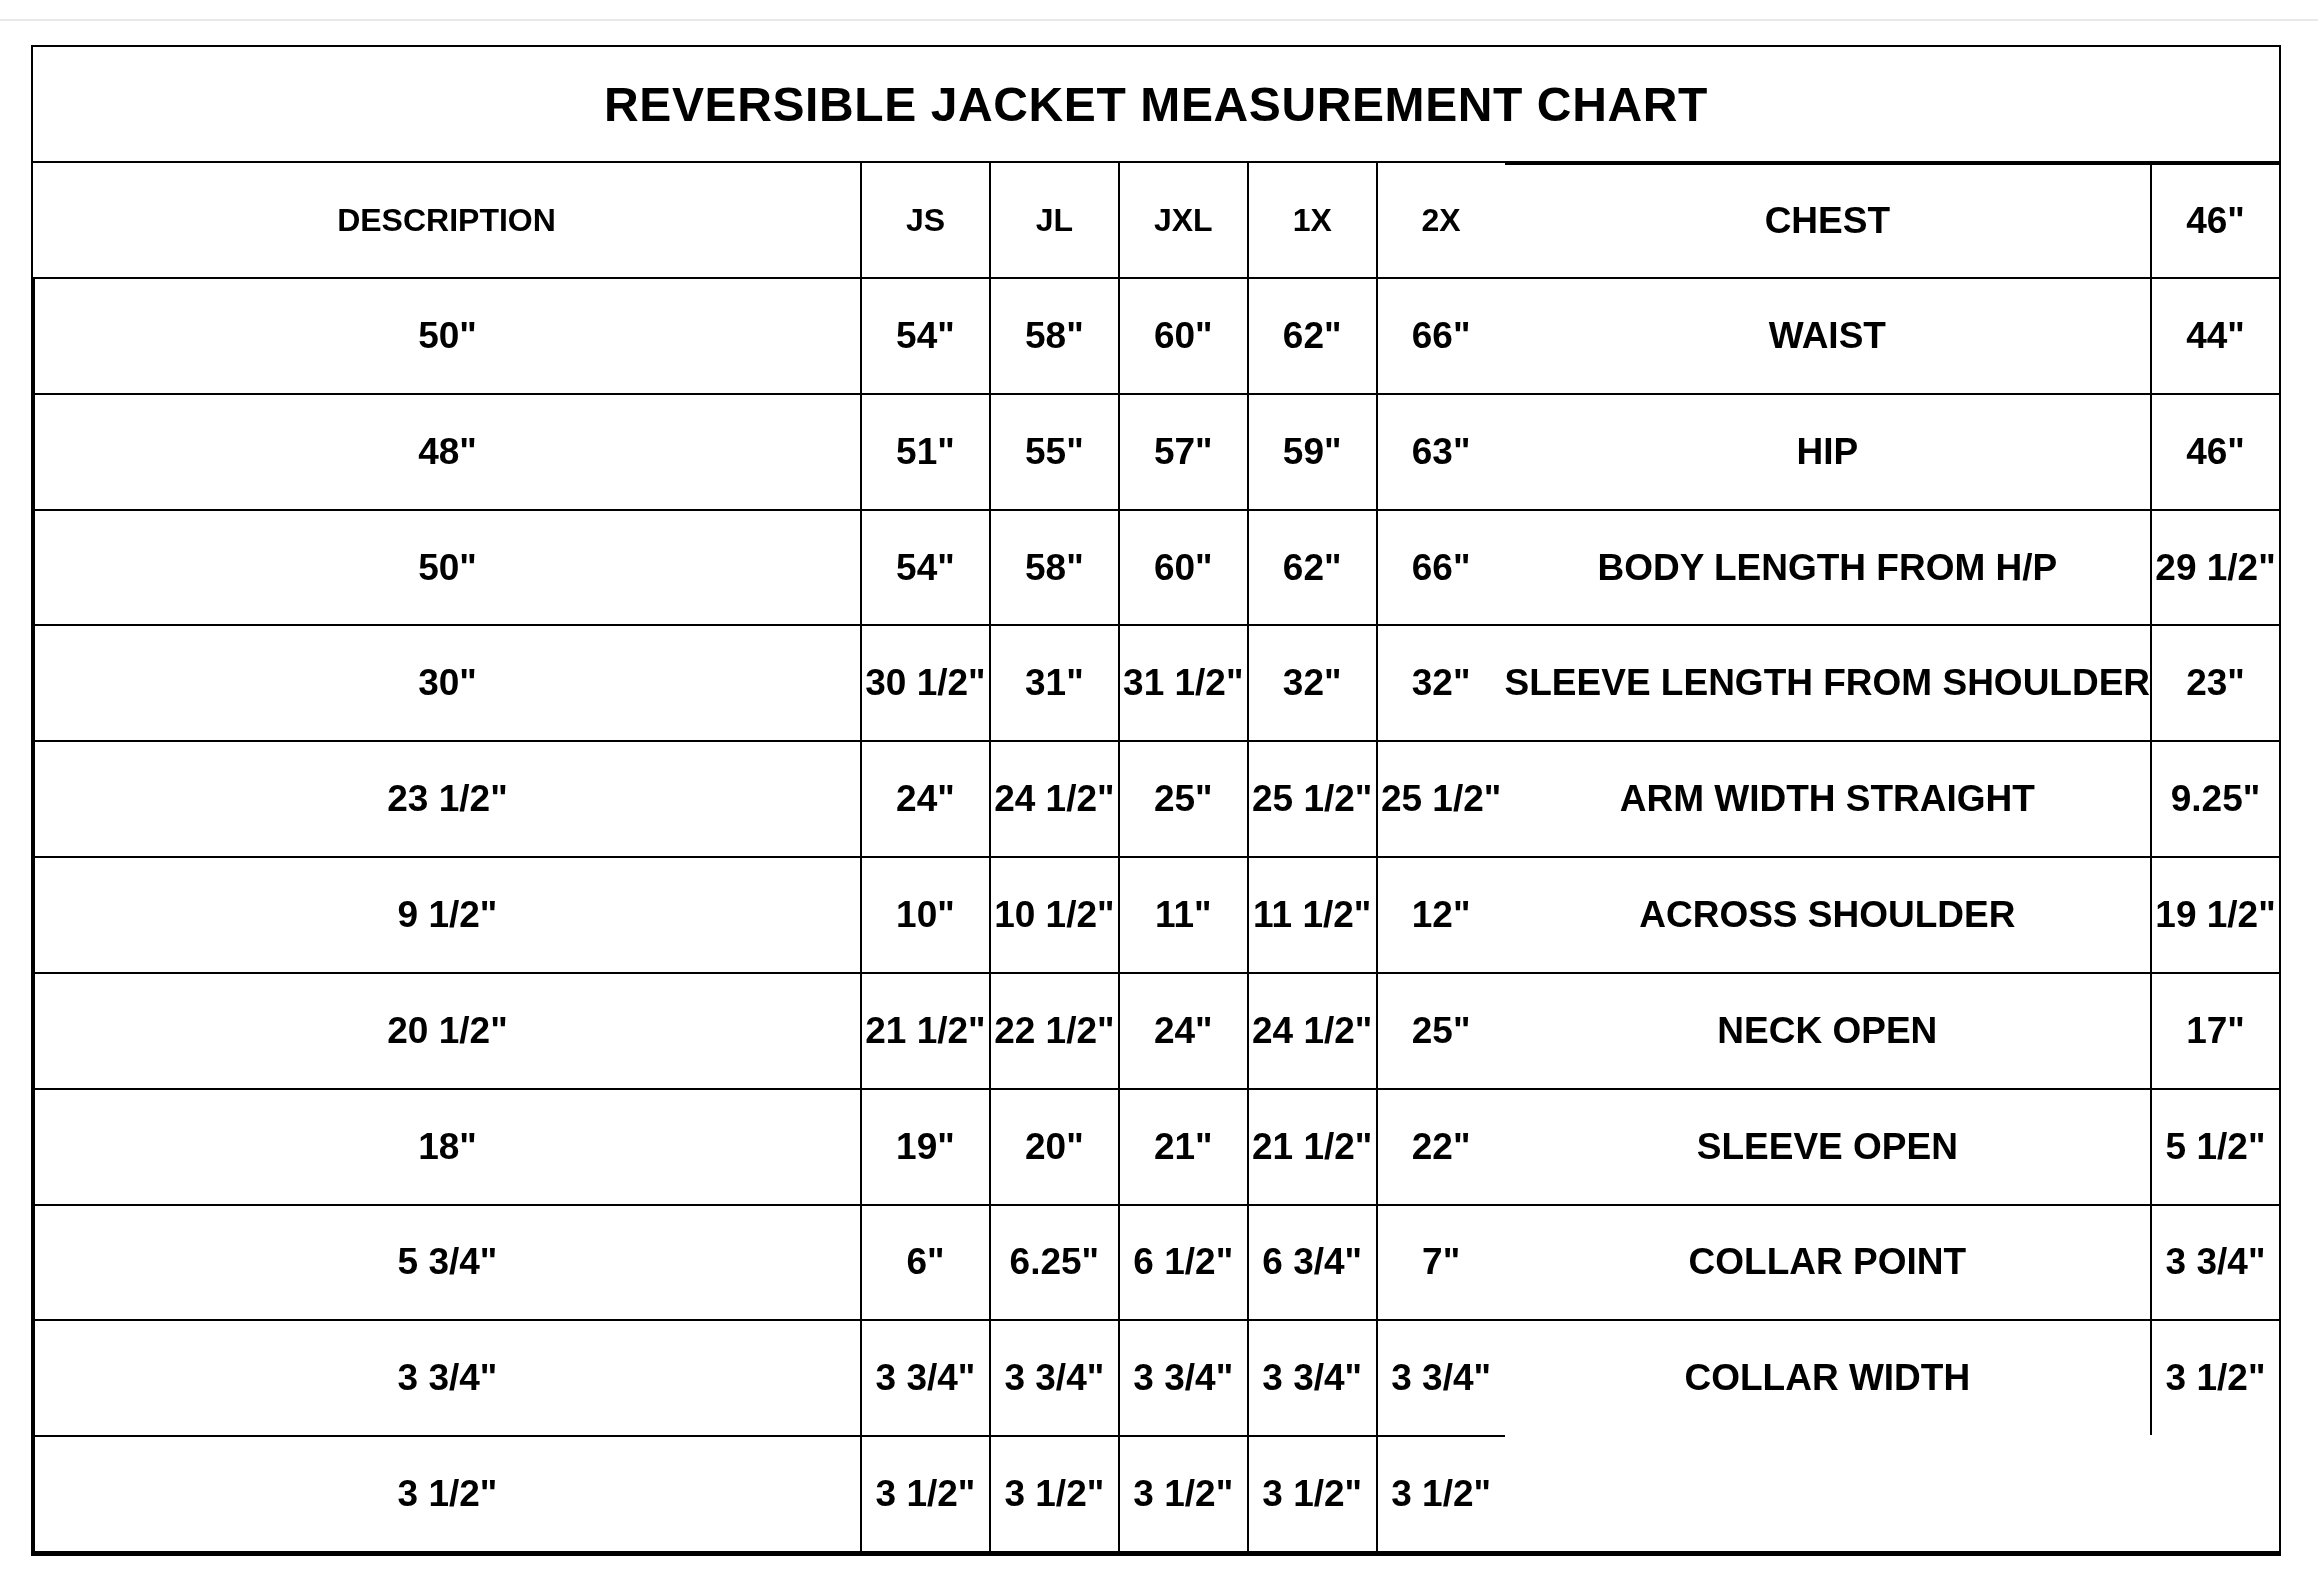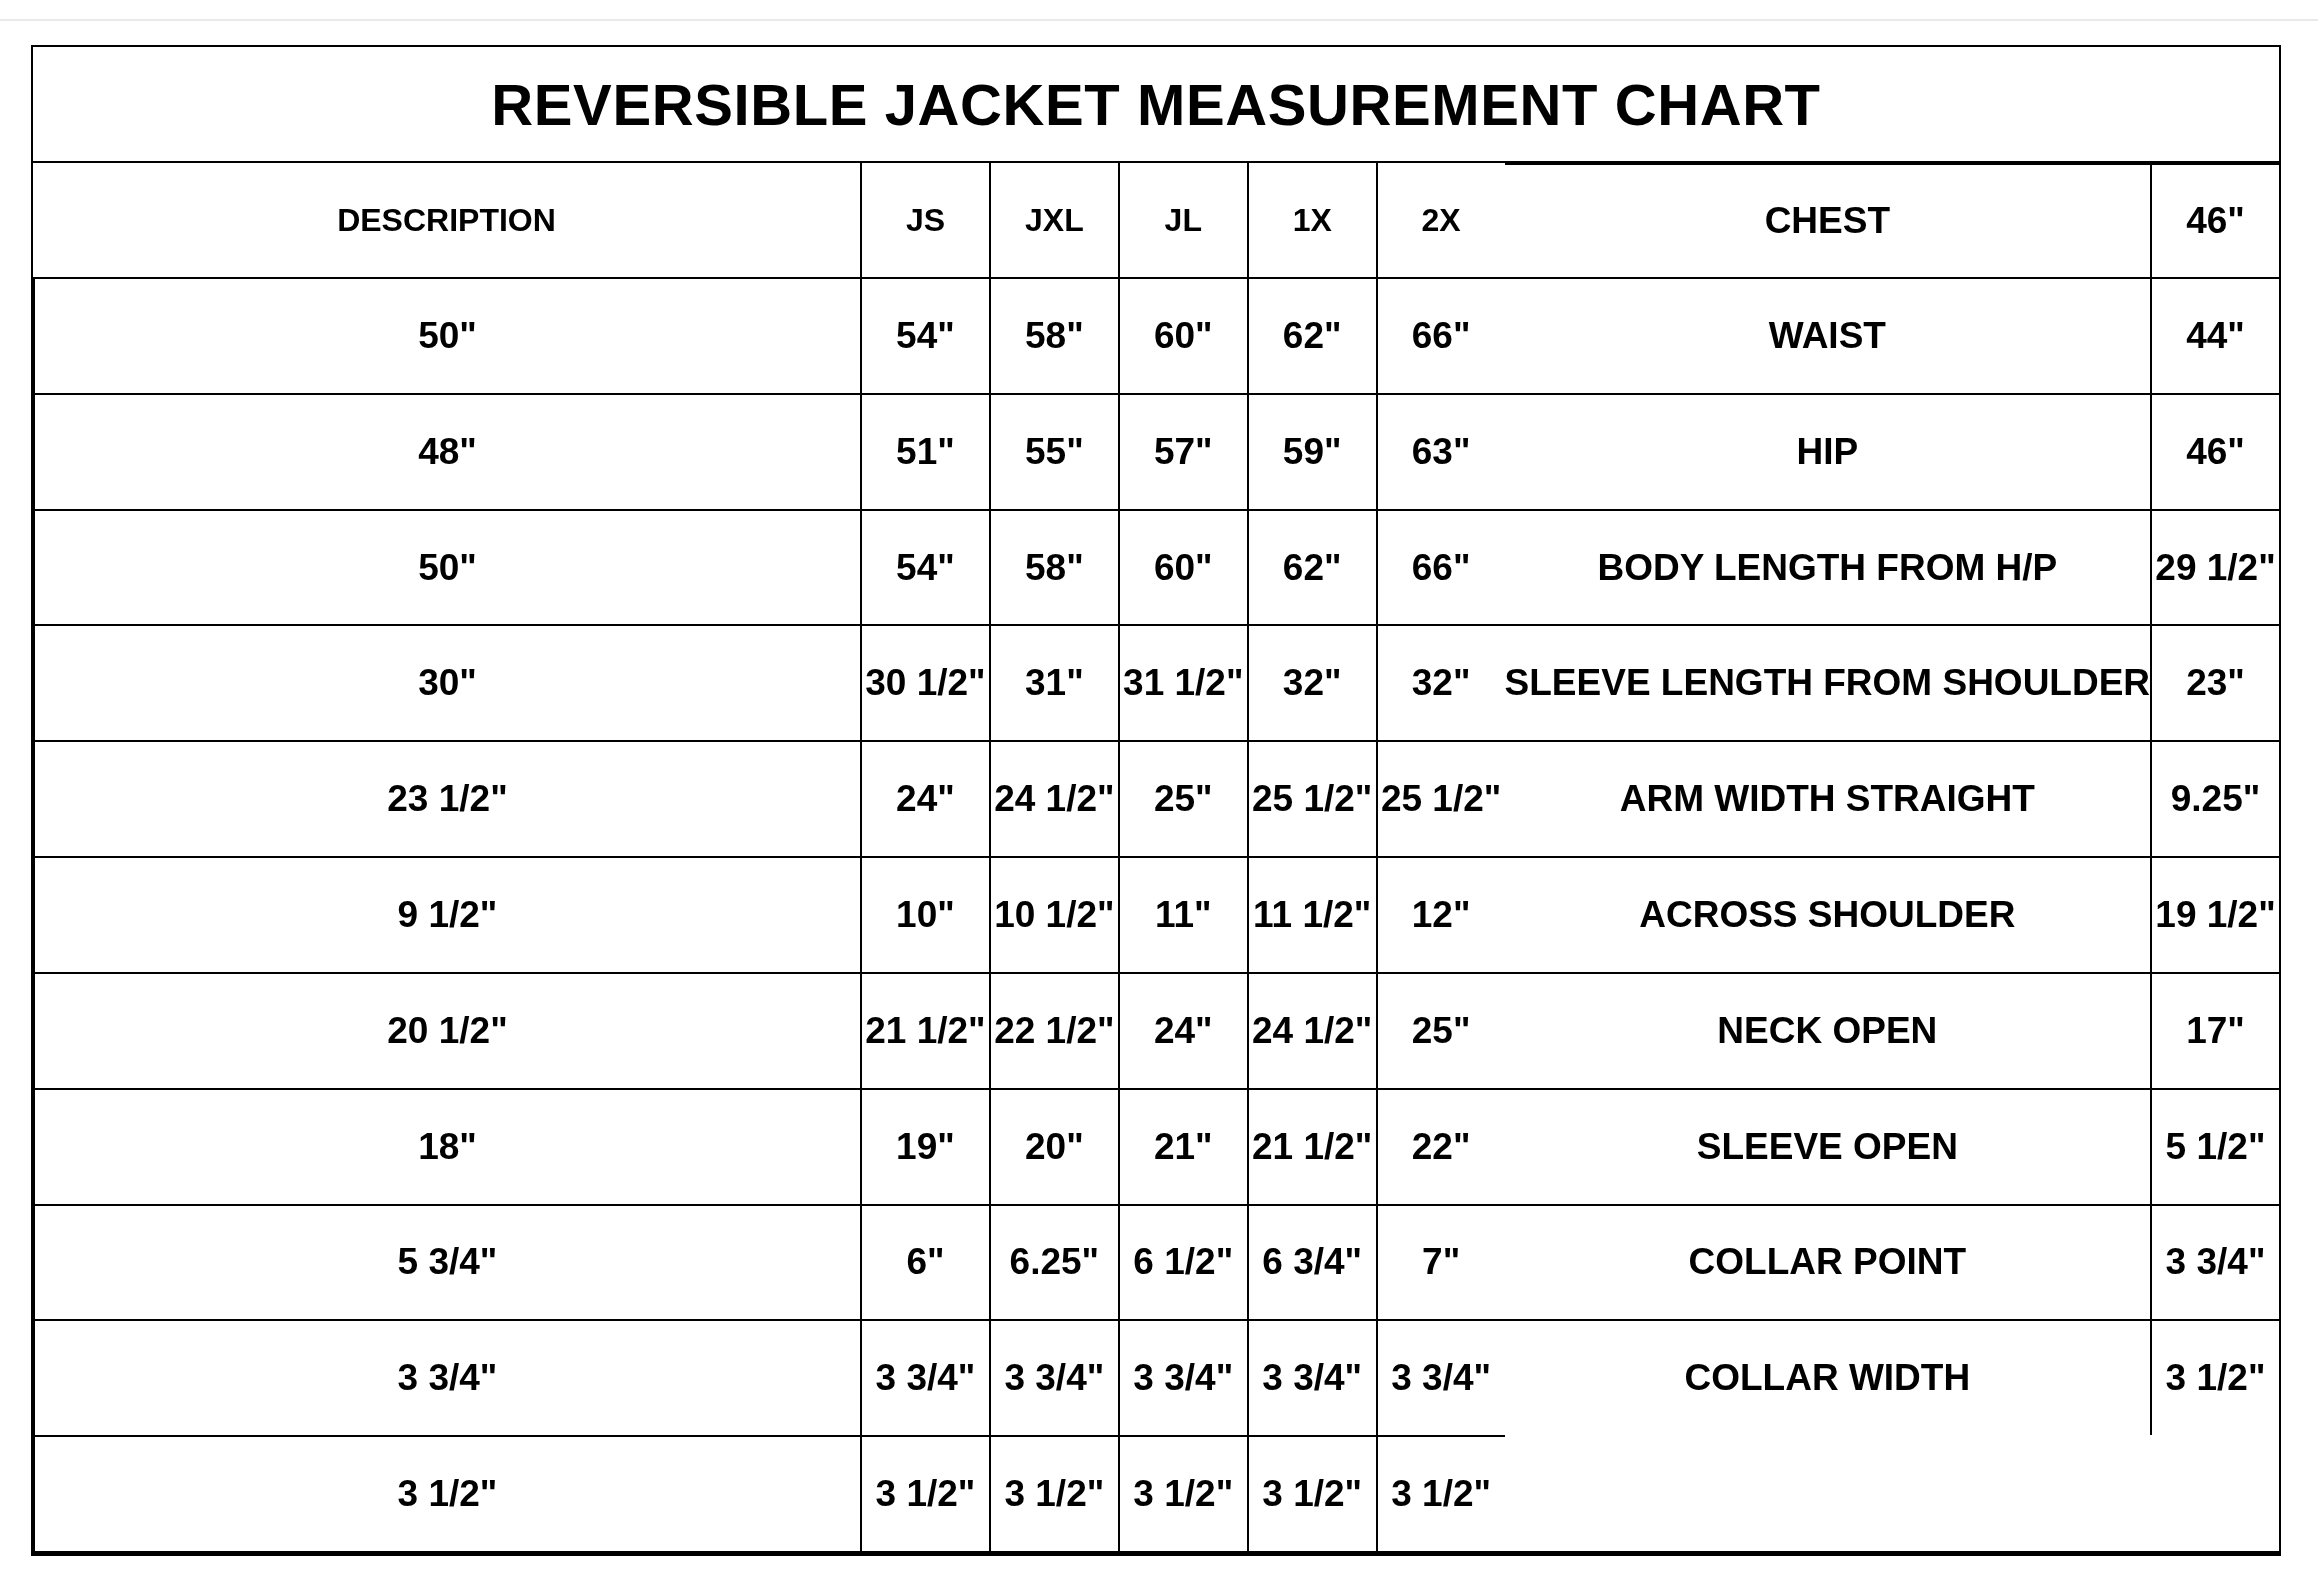--- a/index.html
+++ b/index.html
@@ -38,41 +38,41 @@
     display: flex;
     align-items: center;
     justify-content: center;
     text-align: center;
     font-weight: bold;
     box-sizing: border-box;
     white-space: nowrap;
   }
   .title-cell {
     grid-column: 1 / -1;
-    font-size: 58px;
+    font-size: 48px;
     letter-spacing: 0.6px;
     border-bottom: 2.3px solid #000000;
   }
   .hdr { font-size: 32px; }
   .data { font-size: 37px; border-top: 2.3px solid #000000; }
   .vline { border-left: 2.3px solid #000000; }
 </style>
 </head>
 <body>
 
 <div class="page-topline"></div>
 
 <div class="measurement-table">
 
   <div class="cell title-cell">REVERSIBLE JACKET MEASUREMENT CHART</div>
 
   <div class="cell hdr">DESCRIPTION</div>
   <div class="cell hdr vline">JS</div>
+  <div class="cell hdr vline">JL</div>
   <div class="cell hdr vline">JXL</div>
-  <div class="cell hdr vline">JL</div>
   <div class="cell hdr vline">1X</div>
   <div class="cell hdr vline">2X</div>
 
   <div class="cell data">CHEST</div>
   <div class="cell data vline">46"</div>
   <div class="cell data vline">50"</div>
   <div class="cell data vline">54"</div>
   <div class="cell data vline">58"</div>
   <div class="cell data vline">60"</div>
   <div class="cell data vline">62"</div>

